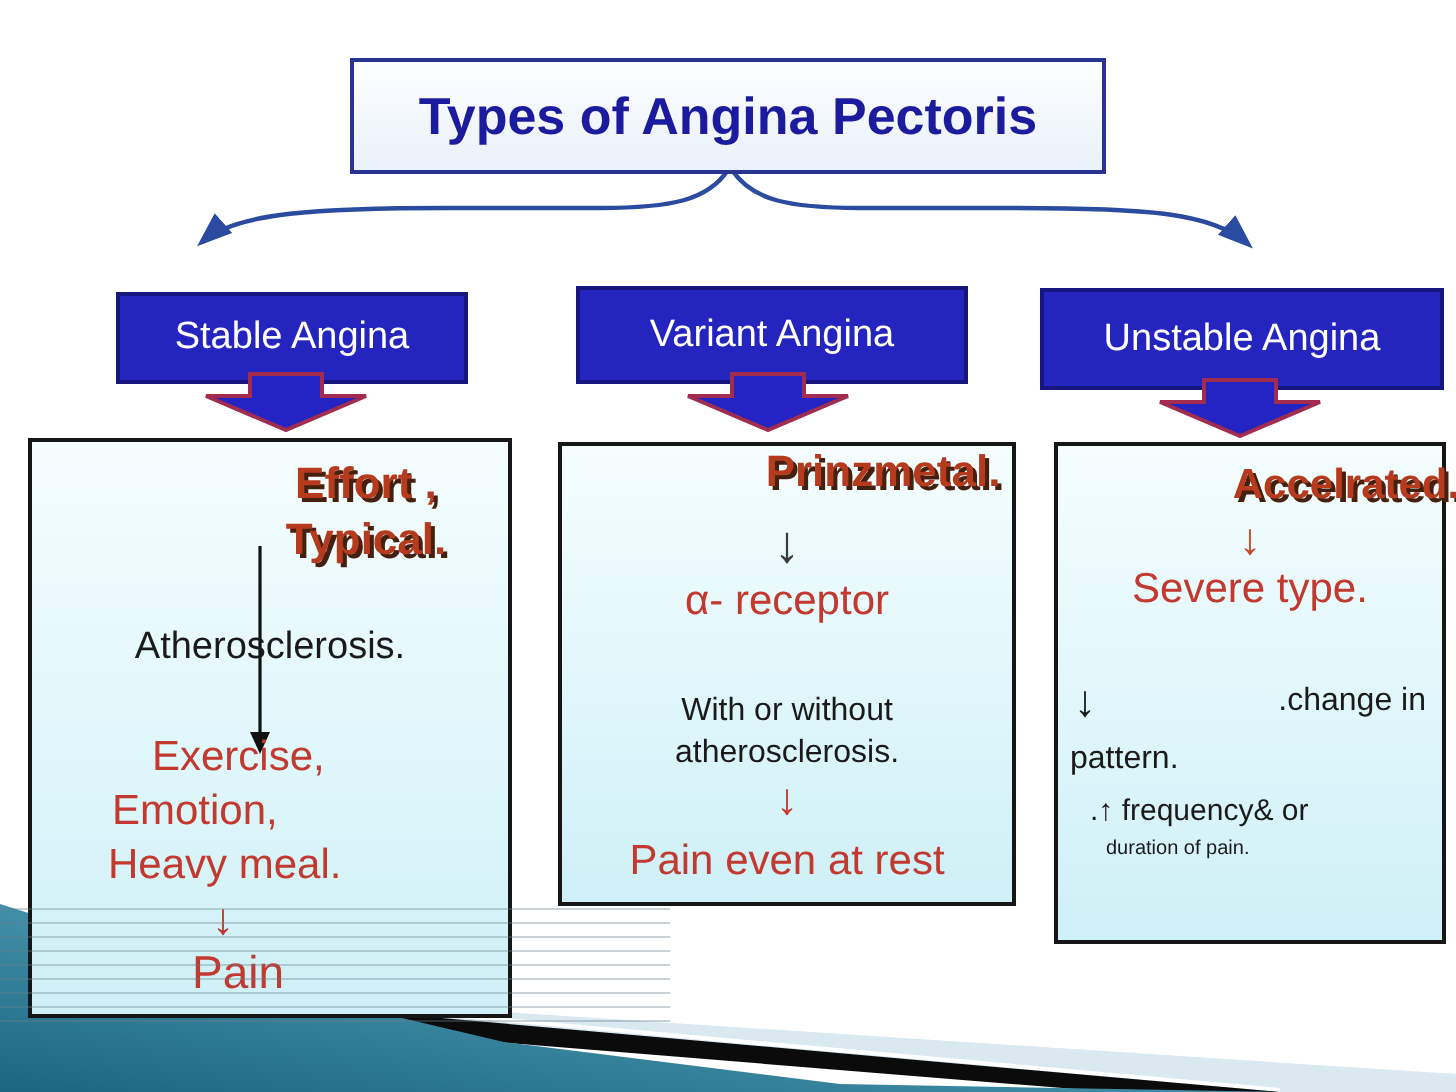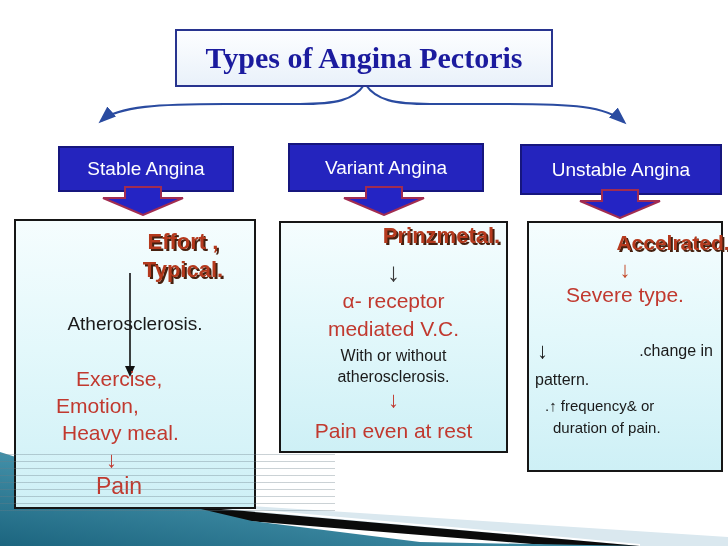--- a/index.html
+++ b/index.html
@@ -3,21 +3,21 @@
 <meta charset="utf-8">
 <style>
   html,body{margin:0;padding:0;background:#fff;}
   .slide{position:relative;width:728px;height:546px;background:#ffffff;
          font-family:"Liberation Sans",sans-serif;overflow:hidden;}
   .abs{position:absolute;}
   
   .title-box{position:absolute;left:175px;top:29px;width:374px;height:54px;
              border:2px solid #28348F;background:linear-gradient(180deg,#FDFEFF,#E9F1FA);
              display:flex;align-items:center;justify-content:center;z-index:2;}
-  .title-box span{font-size:30px;font-weight:bold;color:#1B1B9E;letter-spacing:0px;font-family:Liberation Serif, serif;}
+  .title-box span{font-size:26px;font-weight:bold;color:#1B1B9E;letter-spacing:0px;}
   
   .connector{position:absolute;left:0;top:0;width:728px;height:546px;z-index:1;pointer-events:none;}
   
   .hdr{position:absolute;background:#2424BE;border:2px solid #16167E;color:#FFFFFF;
        display:flex;align-items:center;justify-content:center;font-size:19px;z-index:2;}
   .barrow{position:absolute;z-index:3;}
   
   .cbox{position:absolute;background:linear-gradient(180deg,#F5FDFE 0%,#E3F8FB 45%,#CEF0F6 100%);
         border:2px solid #161616;z-index:2;}
   .line{position:absolute;width:100%;left:0;}
@@ -86,44 +86,43 @@
   <div class="cbox" style="left:14px;top:219px;width:238px;height:286px;">
     <svg class="abs" style="left:0;top:0;" width="238" height="286" viewBox="0 0 238 286">
       <line x1="114" y1="52" x2="114" y2="146" stroke="#111111" stroke-width="1.6"></line>
       <polygon points="114,156 109,145 119,145" fill="#111111"></polygon>
     </svg>
     <div class="line brick" style="top:8px;">Effort ,</div>
     <div class="line brick" style="top:36px;">Typical.</div>
     <div class="line blacktx ctr" style="top:92px;font-size:19px;">Atherosclerosis.</div>
     <div class="line crimson" style="top:146px;font-size:21px;padding-left:48px;box-sizing:border-box;margin-left:12px;">Exercise,</div>
     <div class="line crimson" style="top:173px;font-size:21px;padding-left:40px;box-sizing:border-box;">Emotion,</div>
-    <div class="line crimson" style="top:200px;font-size:21px;padding-left:46px;box-sizing:border-box;">Heavy meal.</div>
+    <div class="line crimson" style="top:200px;font-size:21px;padding-left:18px;box-sizing:border-box;margin-left:20px;">Heavy meal.</div>
     <div class="line crimson" style="top:226px;font-size:22px;padding-left:90px;box-sizing:border-box;">↓</div>
     <div class="line crimson" style="top:252px;font-size:23px;padding-left:80px;box-sizing:border-box;">Pain</div>
   </div>
 
   <div class="cbox" style="left:279px;top:221px;width:225px;height:228px;">
     <div class="line brick" style="top:0;">Prinzmetal.</div>
     <div class="line ctr" style="top:34px;font-size:26px;color:#3A3A3A;">↓</div>
     <div class="line crimson ctr" style="top:66px;font-size:21px;">α- receptor</div>
-    <div class="line crimson ctr" style="top:94px;font-size:21px;">mediated V.C.</div>
     <div class="line blacktx ctr" style="top:124px;font-size:16px;">With or without</div>
     <div class="line blacktx ctr" style="top:145px;font-size:16px;">atherosclerosis.</div>
     <div class="line crimson ctr" style="top:164px;font-size:22px;">↓</div>
     <div class="line crimson ctr" style="top:196px;font-size:21px;">Pain even at rest</div>
   </div>
 
   <div class="cbox" style="left:527px;top:221px;width:192px;height:247px;">
     <div class="line brick" style="top:8px;font-size:21px;">Accelrated.</div>
     <div class="line ctr" style="top:34px;font-size:22px;color:#C44A2A;">↓</div>
     <div class="line crimson ctr" style="top:60px;font-size:21px;text-align:center;">Severe type.</div>
     <div class="line blacktx" style="top:116px;display:flex;justify-content:space-between;align-items:flex-start;padding:0 8px;box-sizing:border-box;">
       <span style="font-size:22px;line-height:24px;">↓</span>
       <span style="font-size:16px;line-height:24px;">.change in</span>
     </div>
     <div class="line blacktx" style="top:148px;font-size:16px;padding-left:6px;box-sizing:border-box;">pattern.</div>
     <div class="line blacktx" style="top:174px;font-size:15px;padding-left:16px;box-sizing:border-box;">.↑ frequency&amp; or</div>
-    <div class="line blacktx" style="top:196px;font-size:15px;padding-left:24px;box-sizing:border-box;">duration of pain.</div>
+    <div class="line blacktx" style="top:196px;font-size:10px;padding-left:24px;box-sizing:border-box;">duration of pain.</div>
   </div>
 
   <div class="pinstripes"></div>
 
 </div>
 
 </body></html>

